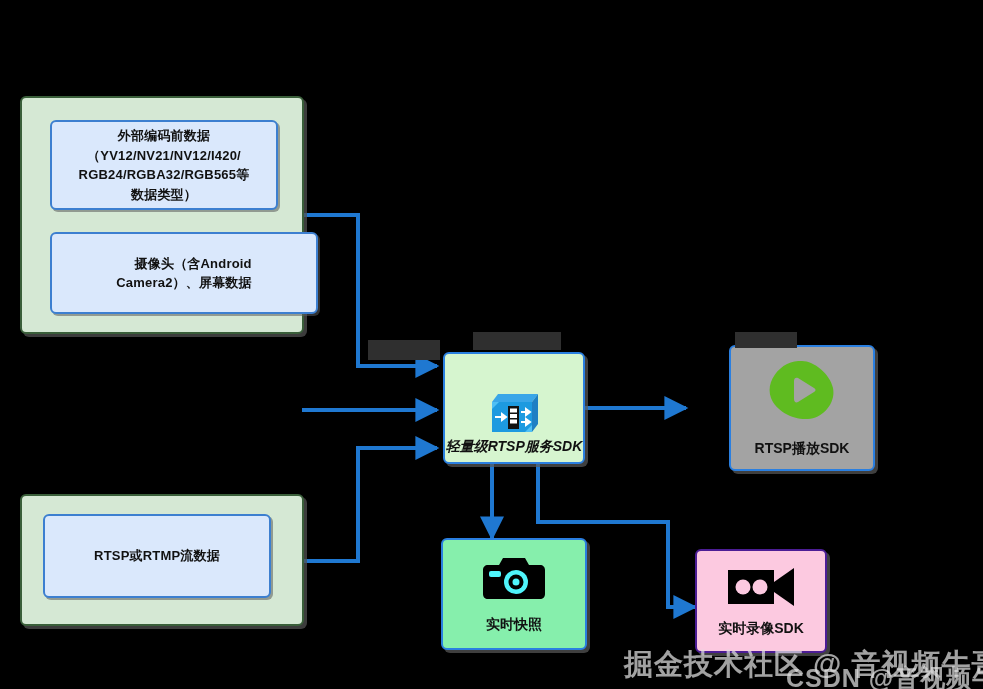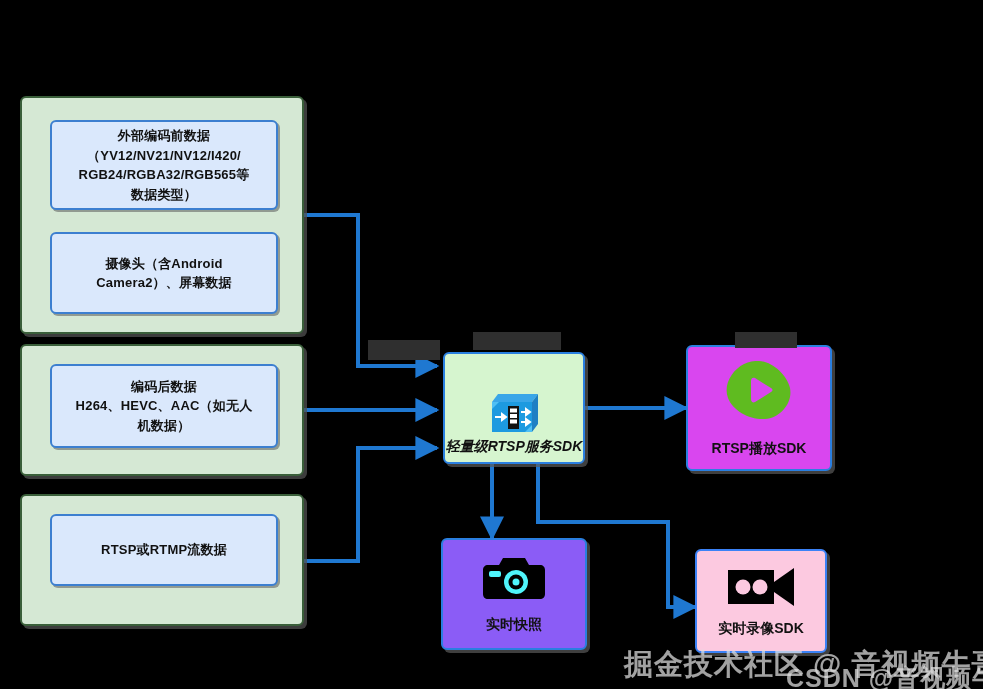--- a/index.html
+++ b/index.html
@@ -57,46 +57,47 @@
     justify-content: flex-end;
     padding-bottom: 6px;
     font-style: italic;
   }
   .service-label {
     font-size: 14px;
     font-weight: bold;
     color: #111111;
   }
   .player-box {
-    background: #d946ef;
+    background: #a3a3a3;
     border: 2px solid #2a7fe0;
     box-shadow: 3px 3px 0 rgba(90,90,90,0.7);
     flex-direction: column;
     justify-content: center;
+    margin-left: 43px;
   }
   .player-label {
     font-size: 14px;
     font-weight: bold;
     margin-top: 18px;
   }
   .snapshot-box {
-    background: #8b5cf6;
+    background: #86efac;
     border: 2px solid #2a7fe0;
     box-shadow: 3px 3px 0 rgba(90,90,90,0.7);
     flex-direction: column;
     justify-content: center;
   }
   .snapshot-label {
     font-size: 14px;
     font-weight: bold;
     margin-top: 14px;
   }
   .record-box {
     background: #fcc9e0;
-    border: 2px solid #3b82f6;
+    border: 2px solid #4c1d95;
     box-shadow: 3px 3px 0 rgba(90,90,90,0.7);
     flex-direction: column;
     justify-content: center;
   }
   .record-label {
     font-size: 14px;
     font-weight: bold;
     margin-top: 12px;
   }
   
@@ -152,36 +153,29 @@
     </g>
   </svg>
 
   <div class="node group-box" style="left:20px; top:96px; width:284px; height:238px;">
     <div class="node inner-box" style="left:28px; top:22px; width:228px; height:90px;">
       <span class="inner-label">外部编码前数据
 （YV12/NV21/NV12/I420/
 RGB24/RGBA32/RGB565等
 数据类型）</span>
     </div>
-    <div class="node inner-box" style="left:28px; top:134px; width:228px; height:82px;">
+    <div class="node inner-box" style="left:28px; top:134px; width:268px; height:82px;text-align:right;">
       <span class="inner-label">摄像头（含Android
 Camera2）、屏幕数据</span>
     </div>
   </div>
 
-  <div class="node group-box" style="left:20px; top:344px; width:284px; height:132px;">
-    <div class="node inner-box" style="left:28px; top:18px; width:228px; height:84px;">
-      <span class="inner-label">编码后数据
-H264、HEVC、AAC（如无人
-机数据）</span>
-    </div>
-  </div>
 
   <div class="node group-box" style="left:20px; top:494px; width:284px; height:132px;">
-    <div class="node inner-box" style="left:28px; top:18px; width:228px; height:72px;">
+    <div class="node inner-box" style="left:21px; top:18px; width:228px; height:84px;">
       <span class="inner-label">RTSP或RTMP流数据</span>
     </div>
   </div>
 
   <div class="node service-box" style="left:443px; top:352px; width:142px; height:112px;">
     <span style="margin-top:4px;">
       <svg class="icon-svg" width="56" height="50" viewBox="0 0 56 50" xmlns="http://www.w3.org/2000/svg">
 
         <polygon points="6,14 46,14 52,6 12,6" fill="#3aa6e8"></polygon>
         <polygon points="46,14 52,6 52,36 46,44" fill="#1f7fc4"></polygon>

